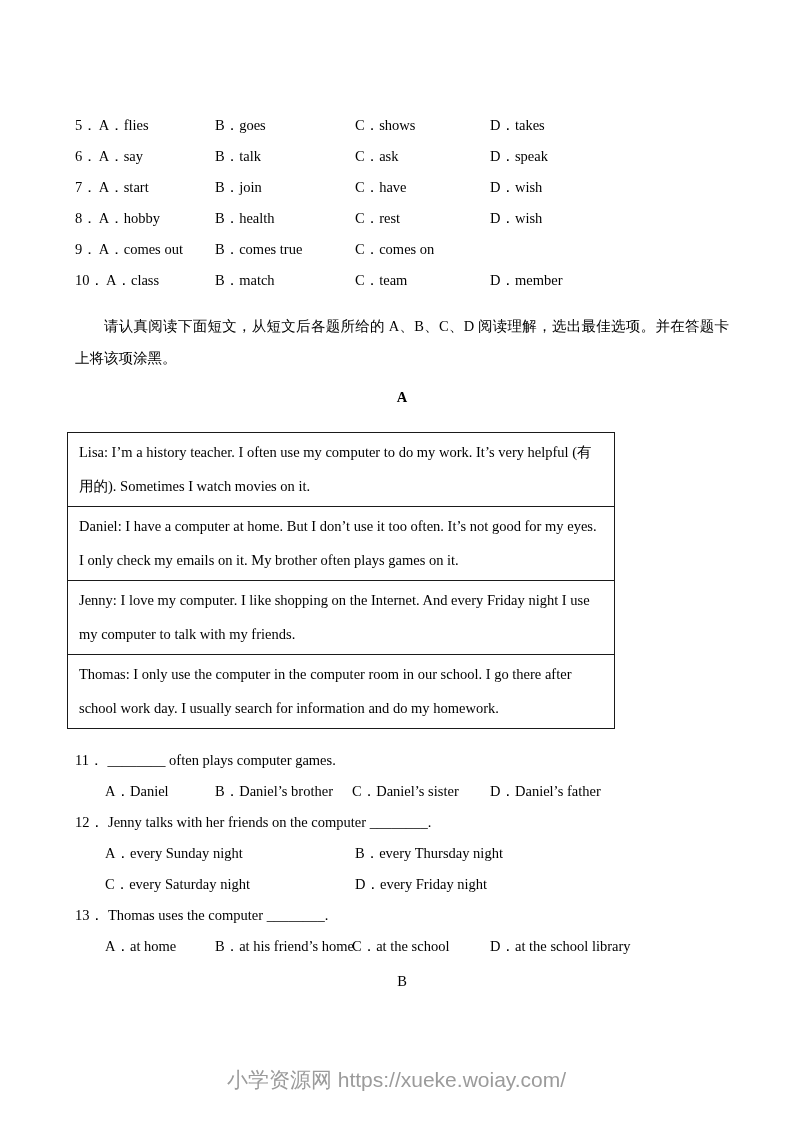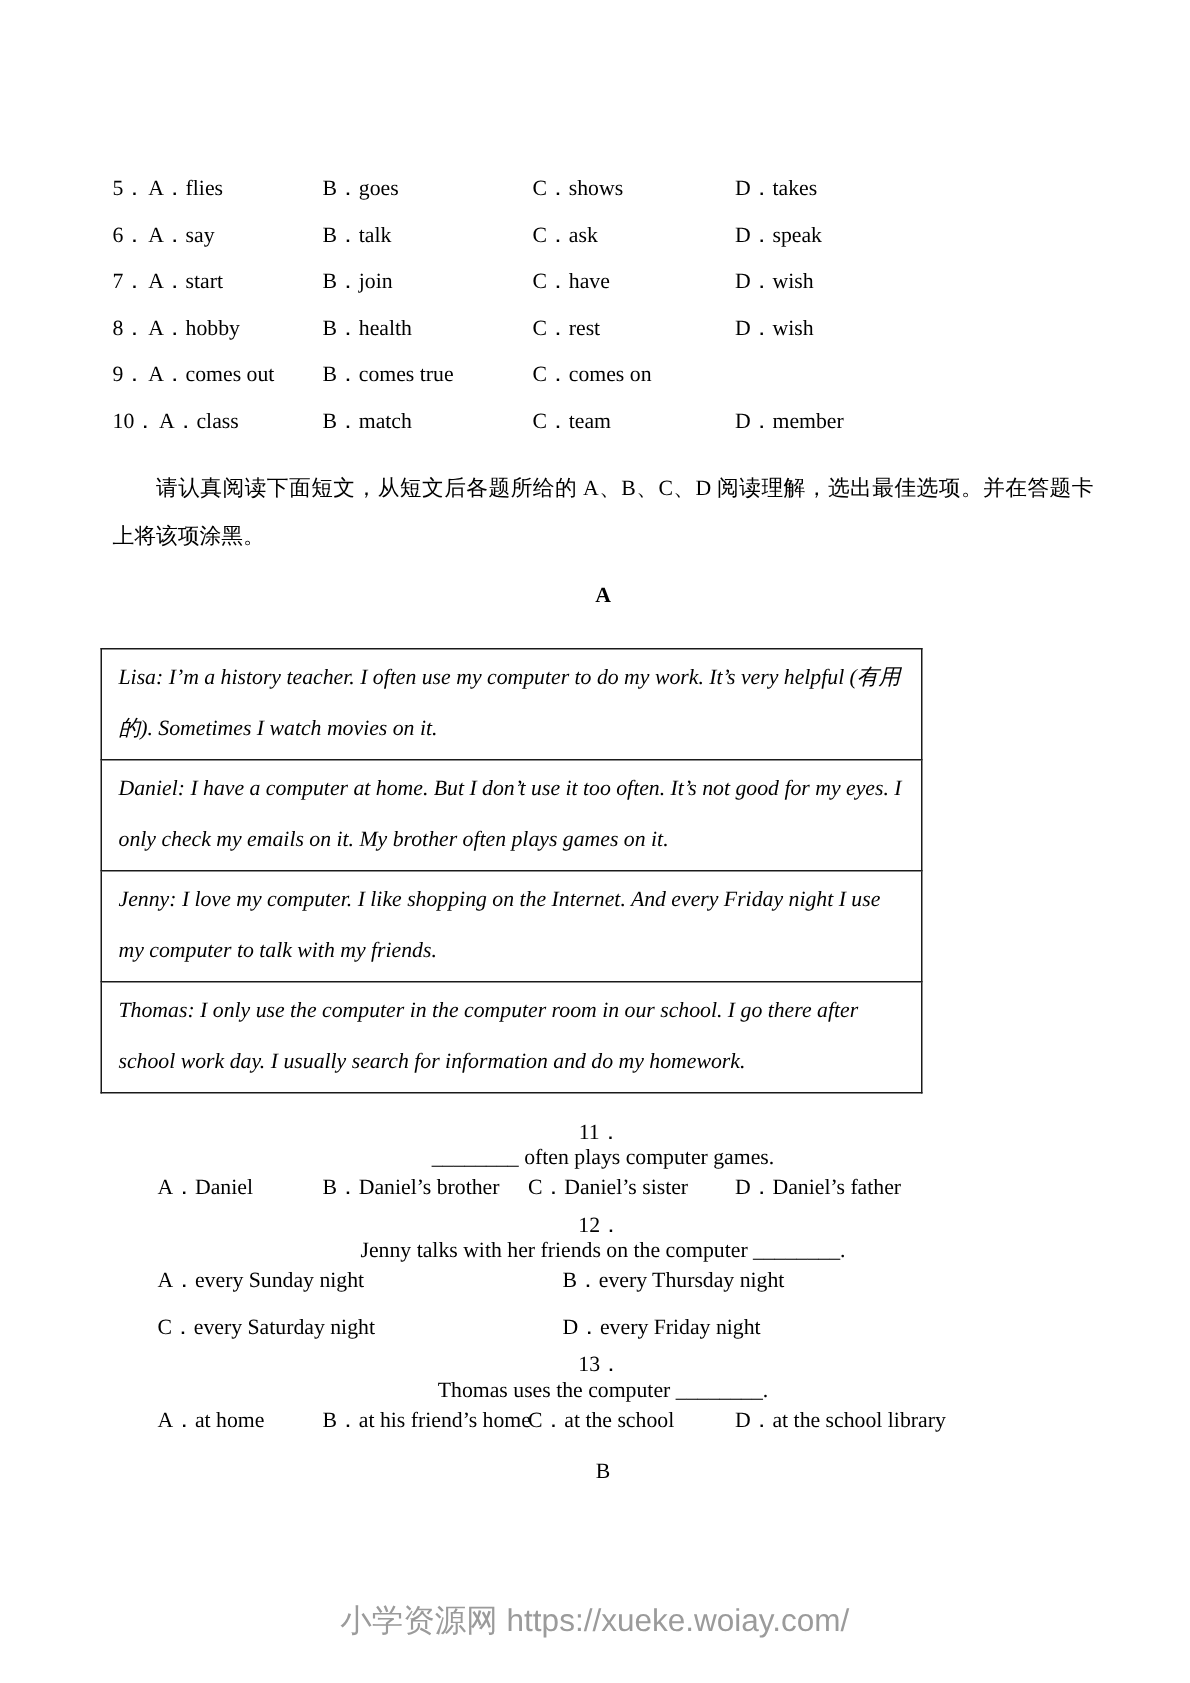--- a/index.html
+++ b/index.html
@@ -60,56 +60,53 @@
     font-weight: normal;
     line-height: 22px;
     margin-top: 8px;
   }
   
   .passage-table {
     border-collapse: collapse;
     width: 548px;
     margin-left: -8px;
     margin-top: 24px;
-    font-style: italic;
   }
   .passage-table td {
     border: 1.5px solid #1a1a1a;
     padding: 2px 11px 3px 11px;
     line-height: 34px;
     vertical-align: middle;
   }
   
   .rc-questions {
     margin-top: 16px;
   }
   .q-stem {
     display: flex;
     height: 31px;
     align-items: center;
     white-space: nowrap;
-    flex-direction: column;
   }
   .q-stem .qno { margin-right: 4px; min-width: 26px; }
   .opts-4 {
     display: grid;
     grid-template-columns: 110px 137px 138px auto;
     height: 31px;
     align-items: center;
     padding-left: 30px;
     white-space: nowrap;
   }
   .opts-2 {
     display: grid;
     grid-template-columns: 250px auto;
     height: 31px;
     align-items: center;
     padding-left: 30px;
     white-space: nowrap;
-    gap: 20px;
   }
   
   .footer {
     position: absolute;
     left: 0;
     bottom: 28px;
     width: 100%;
     text-align: center;
     color: #9b9b9b;
     font-family: "Liberation Sans", "DejaVu Sans", sans-serif;

